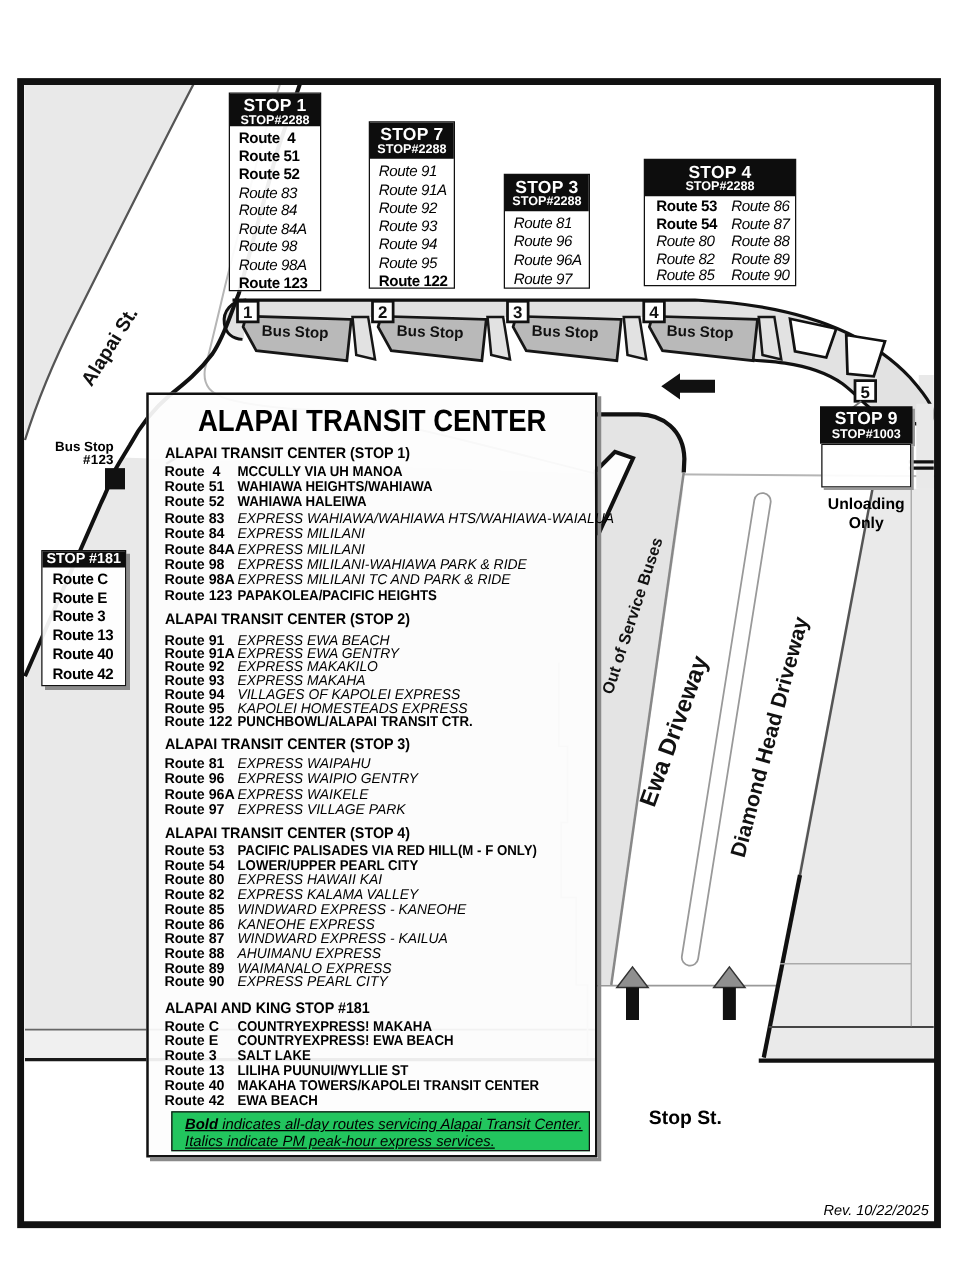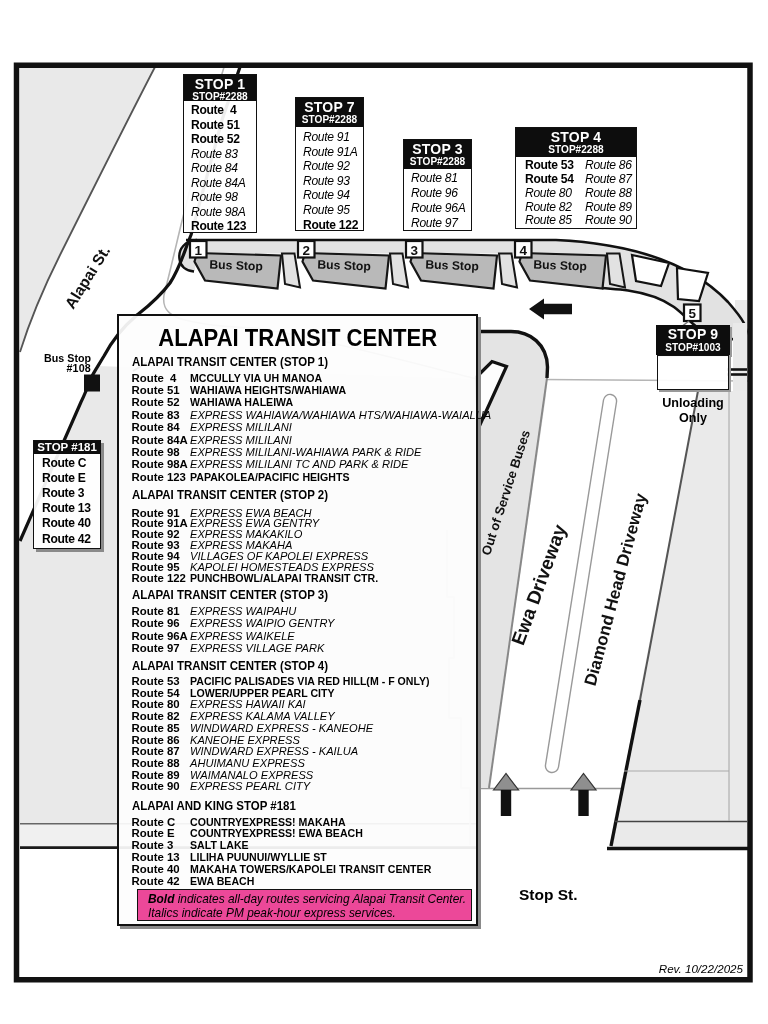--- a/index.html
+++ b/index.html
@@ -188,21 +188,21 @@
 </div>
 
 <div style="position:absolute;left:656px;top:325px;width:74px;height:30px;background:#0d0d0d;color:#fff;text-align:center;box-shadow:2px 2px 0 #999;">
  <div class="bh1" style="padding-top:1px;">STOP 9</div>
       <div class="bh2">STOP#1003</div>
 </div>
 <div class="box" style="left:657px;top:355px;width:72px;height:35px;border-width:1.5px;box-shadow:2px 2px 0 #999;">
  <div style="font-weight:bold;font-size:12.6px;text-align:center;line-height:14.5px;padding-top:1px;margin-top:39px;">Unloading<br>Only</div>
 </div>
 
-<div style="position:absolute;left:20px;top:354px;width:71px;text-align:right;font-weight:bold;font-size:10.7px;line-height:9.6px;">Bus Stop<br><span style="letter-spacing:.2px">#108</span></div>
+<div style="position:absolute;left:20px;top:354px;width:71px;text-align:right;font-weight:bold;font-size:10.7px;line-height:9.6px;">Bus Stop<br><span style="letter-spacing:.2px">#123</span></div>
 
 <div class="box" style="left:33px;top:396px;width:68px;height:109px;background:rgba(255,255,255,0.93);box-shadow:3px 3px 0 #8a8a8a;margin-top:44px;">
  <div style="background:#0d0d0d;color:#fff;text-align:center;font-weight:bold;font-size:11.5px;height:12.5px;line-height:12px;">STOP #181</div>
  <div style="padding:2px 0 0 8px;line-height:15.2px;">
   <div class="rt">Route C</div>
         <div class="rt">Route E</div>
         <div class="rt">Route 3</div>
   <div class="rt">Route 13</div>
         <div class="rt">Route 40</div>
         <div class="rt">Route 42</div>
@@ -255,20 +255,20 @@
  </div>
  <div class="shd" style="left:13px;top:482.5px;">ALAPAI AND KING STOP #181</div>
  <div style="position:absolute;left:13px;top:500.5px;line-height:11.95px;font-size:11.4px;">
   <div class="srow" style="position:relative;"><b>Route C</b><span class="d"><b>COUNTRYEXPRESS! MAKAHA</b></span></div>
   <div class="srow" style="position:relative;"><b>Route E</b><span class="d"><b>COUNTRYEXPRESS! EWA BEACH</b></span></div>
   <div class="srow" style="position:relative;"><b>Route 3</b><span class="d"><b>SALT LAKE</b></span></div>
   <div class="srow" style="position:relative;"><b>Route 13</b><span class="d"><b>LILIHA PUUNUI/WYLLIE ST</b></span></div>
   <div class="srow" style="position:relative;"><b>Route 40</b><span class="d"><b>MAKAHA TOWERS/KAPOLEI TRANSIT CENTER</b></span></div>
   <div class="srow" style="position:relative;"><b>Route 42</b><span class="d"><b>EWA BEACH</b></span></div>
  </div>
- <div style="position:absolute;left:18.5px;top:573px;width:335px;height:32px;background:#ec4899;border:1.5px solid #111;box-sizing:border-box;font-size:11.9px;font-style:italic;line-height:14px;padding:2px 0 0 10px;white-space:nowrap;">
+ <div style="position:absolute;left:18.5px;top:573px;width:335px;height:32px;background:#22c55e;border:1.5px solid #111;box-sizing:border-box;font-size:11.9px;font-style:italic;line-height:14px;padding:2px 0 0 10px;white-space:nowrap;text-decoration:underline;">
   <b>Bold</b> indicates all-day routes servicing Alapai Transit Center.<br>Italics indicate PM peak-hour express services.
  </div>
 </div>
 
 <div style="position:absolute;left:519px;top:886px;font-weight:bold;font-size:15.5px;">Stop St.</div>
 <div style="position:absolute;right:25px;top:961.5px;font-style:italic;font-size:11.6px;">Rev. 10/22/2025</div>
 </div>
 
 </body></html>

